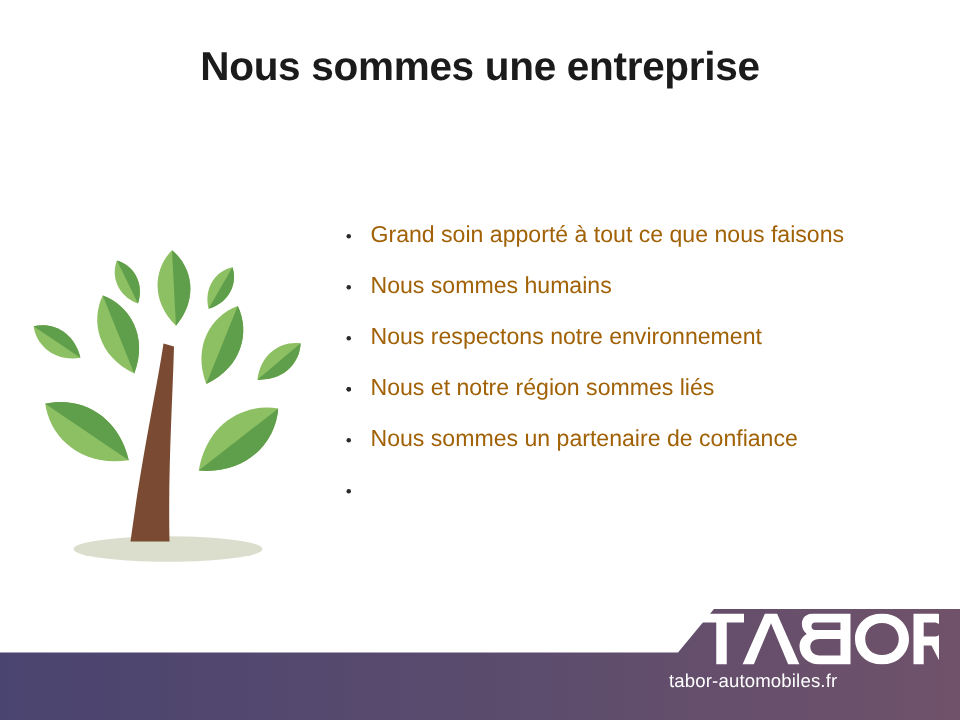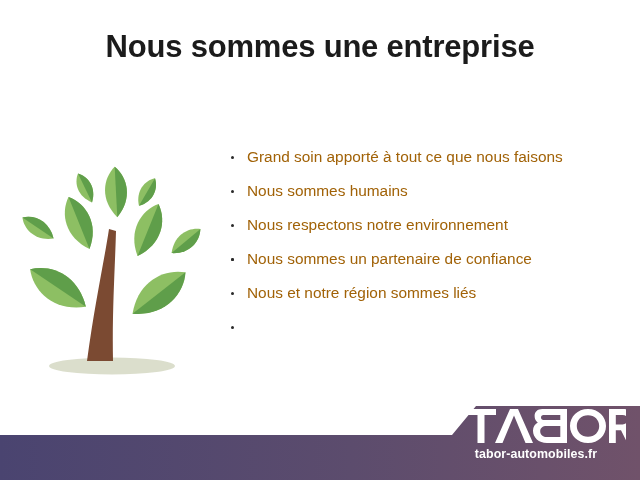--- a/index.html
+++ b/index.html
@@ -21,21 +21,21 @@
     overflow: hidden;
   }
 
   
   .heading {
     position: absolute;
     left: 0;
     top: 26px;
     width: 640px;
     text-align: center;
-    font-size: 31px;
+    font-size: 27px;
     font-weight: bold;
     color: #1b1b1b;
     line-height: 1.38;
     letter-spacing: -0.2px;
   }
   .heading-line {
     display: block;
     white-space: nowrap;
   }
   .heading .accent {
@@ -100,22 +100,21 @@
   .footer svg {
     display: block;
     width: 640px;
     height: 82px;
   }
   .brand {
     position: absolute;
     right: 14px;
     top: 409px;
     width: 180px;
-    text-align: center;
-    font-weight: bold;
+    text-align: left;
   }
   .brand-mark {
     display: block;
     height: 34px;
   }
   .brand-mark svg {
     display: block;
     height: 34px;
     width: 160px;
     margin-left: auto;
@@ -186,25 +185,25 @@
     </li>
     <li class="bullet-item">
       <span class="bullet-dot"></span>
       <span>Nous respectons notre environnement</span>
     </li>
     <li class="bullet-item">
       <span class="bullet-dot"></span>
     </li>
     <li class="bullet-item">
       <span class="bullet-dot"></span>
+      <span>Nous et notre région sommes liés</span>
+    </li>
+    <li class="bullet-item">
+      <span class="bullet-dot"></span>
       <span>Nous sommes un partenaire de confiance</span>
-    </li>
-    <li class="bullet-item">
-      <span class="bullet-dot"></span>
-      <span>Nous et notre région sommes liés</span>
     </li>
     <li class="bullet-item">
       <span class="bullet-dot"></span>
     </li>
   </ul>
 
   <div class="footer">
     <svg viewBox="0 0 640 82" xmlns="http://www.w3.org/2000/svg" preserveAspectRatio="none">
       <defs>
         <linearGradient id="footGrad" x1="0" y1="0" x2="1" y2="0">

